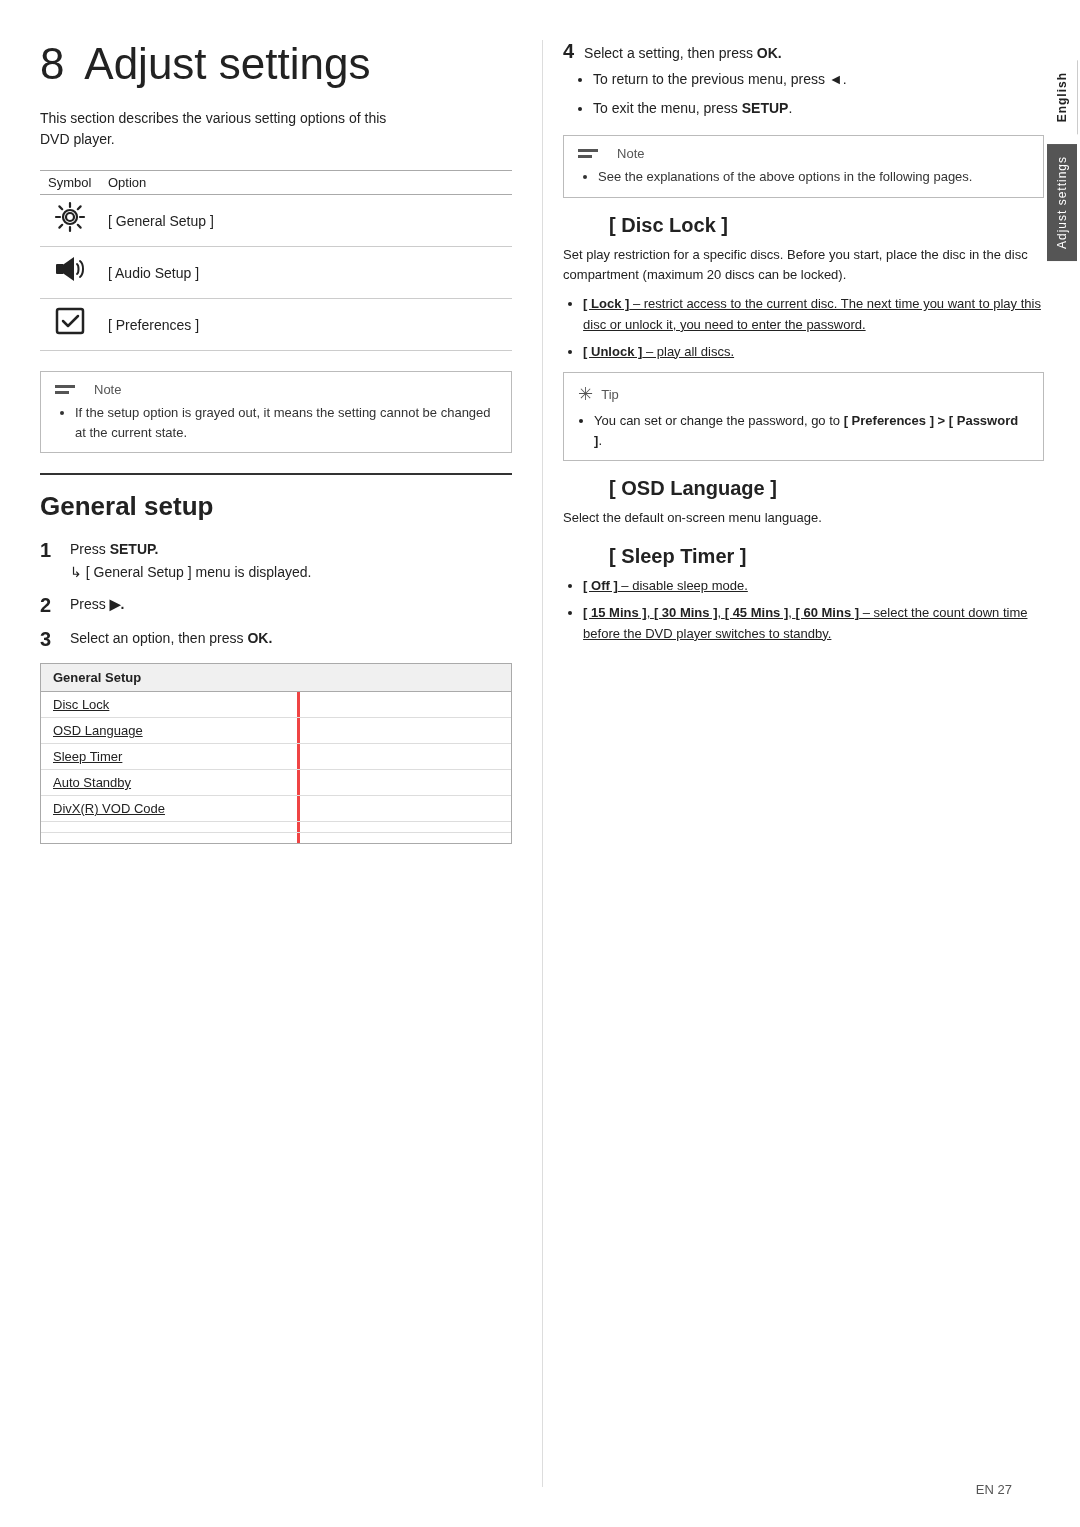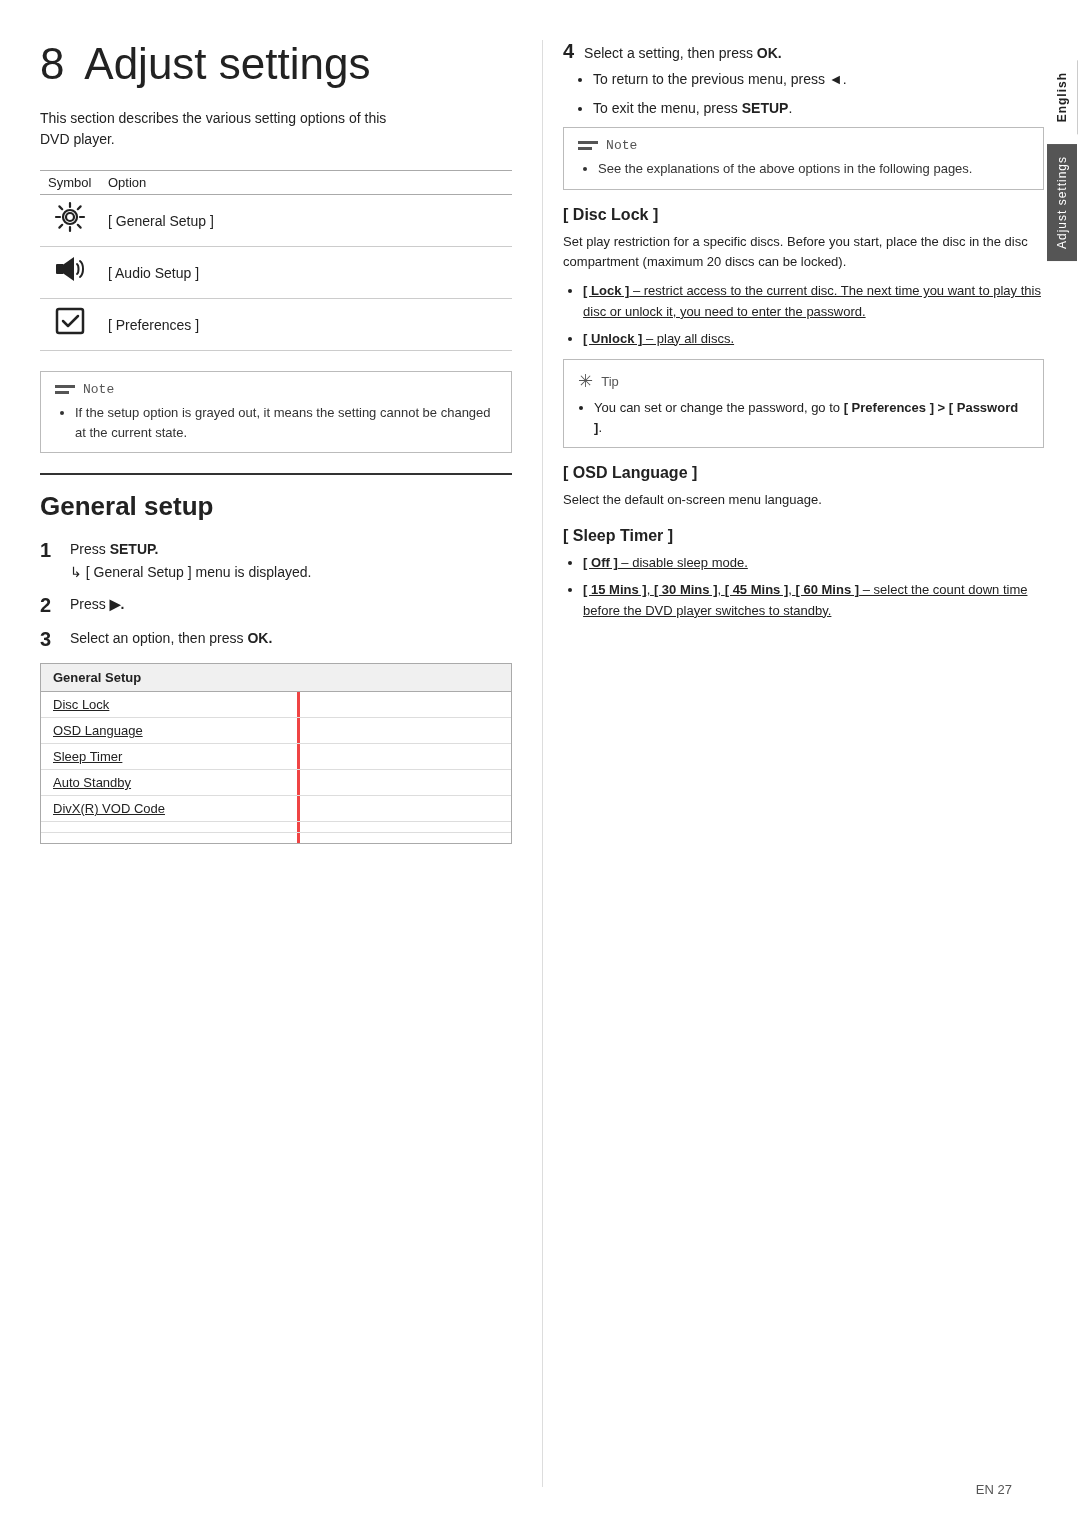--- a/index.html
+++ b/index.html
@@ -123,22 +123,21 @@
     .note-box {
       border: 1px solid #bbb;
       padding: 10px 14px;
       margin-bottom: 20px;
       background: #fff;
     }
     .note-header {
       display: flex;
       align-items: center;
       margin-bottom: 6px;
-      gap: 8px;
-      font-family: Liberation Mono, monospace;
+      gap: 19px;
     }
     .note-icon {
       display: flex;
       flex-direction: column;
       gap: 3px;
     }
     .note-icon span {
       display: block;
       width: 20px;
       height: 3px;
@@ -228,21 +227,21 @@
     }
     .setup-table-right {
       width: 45%;
       padding: 5px 12px;
       font-size: 13px;
     }
 
     
     .step-4 {
       font-size: 14px;
-      margin-bottom: 8px;
+      margin-bottom: 16px;
     }
     .step-4-number {
       font-size: 20px;
       font-weight: bold;
       display: inline;
       margin-right: 6px;
     }
     .step-4-bullets {
       list-style: disc;
       margin-left: 30px;
@@ -254,24 +253,25 @@
     }
 
     .note-box-right {
       border: 1px solid #bbb;
       padding: 10px 14px;
       margin-bottom: 16px;
       background: #fff;
     }
 
     .subsection-title {
-      font-size: 16px;
+      font-size: 20px;
       font-weight: bold;
       margin-bottom: 8px;
       margin-top: 16px;
+      margin-left: 46px;
     }
 
     .subsection-text {
       font-size: 13px;
       line-height: 1.6;
       margin-bottom: 8px;
     }
 
     .subsection-bullets {
       list-style: disc;

